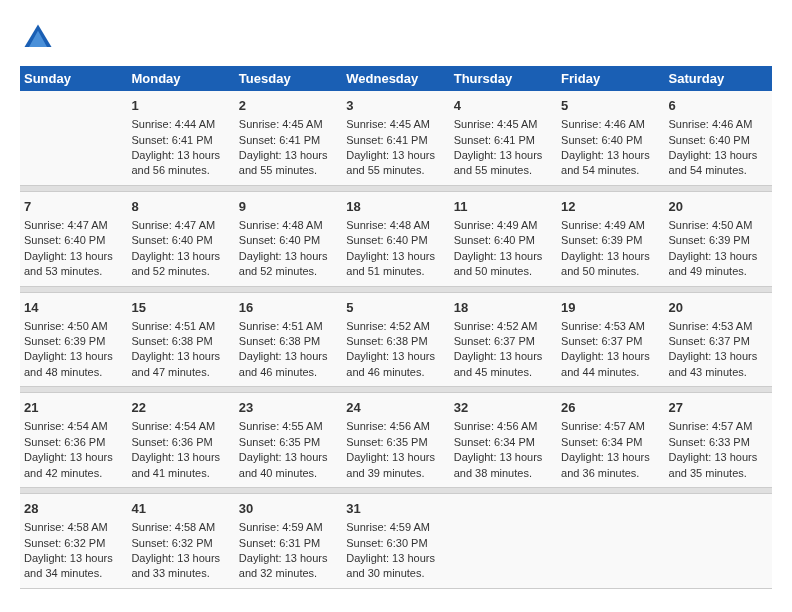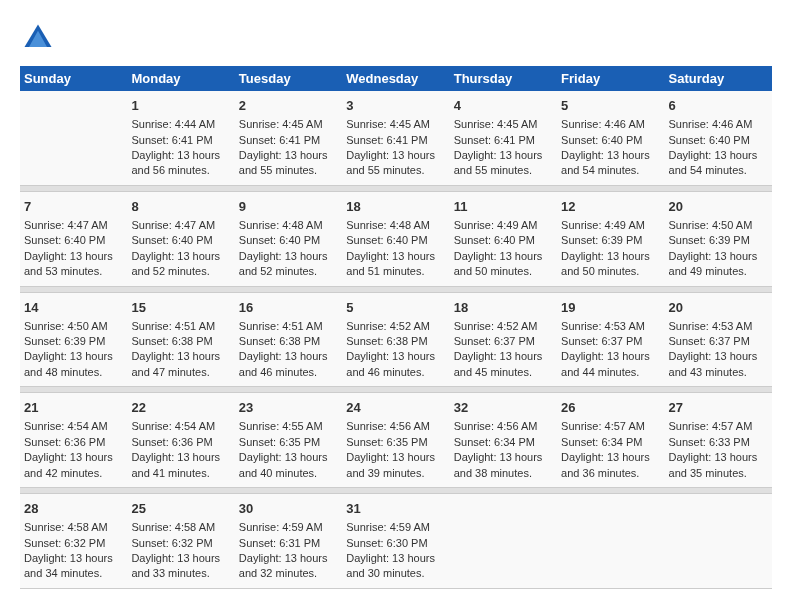--- a/index.html
+++ b/index.html
@@ -253,21 +253,21 @@
 and 35 minutes.</span></td>
         </tr>
         <tr>
           <td colspan="7" style="padding: 0px; height: 6px; background-color: rgb(224, 224, 224);"></td>
         </tr>
         <tr class="week-row">
           <td><span class="day-num">28</span><span class="day-info" style="white-space: pre-line;">Sunrise: 4:58 AM
 Sunset: 6:32 PM
 Daylight: 13 hours
 and 34 minutes.</span></td>
-          <td><span class="day-num">25</span><span class="day-info" style="white-space: pre-line;">Sunrise: 4:58 AM
+          <td><span class="day-num">41</span><span class="day-info" style="white-space: pre-line;">Sunrise: 4:58 AM
 Sunset: 6:32 PM
 Daylight: 13 hours
 and 33 minutes.</span></td>
           <td><span class="day-num">30</span><span class="day-info" style="white-space: pre-line;">Sunrise: 4:59 AM
 Sunset: 6:31 PM
 Daylight: 13 hours
 and 32 minutes.</span></td>
           <td><span class="day-num">31</span><span class="day-info" style="white-space: pre-line;">Sunrise: 4:59 AM
 Sunset: 6:30 PM
 Daylight: 13 hours

